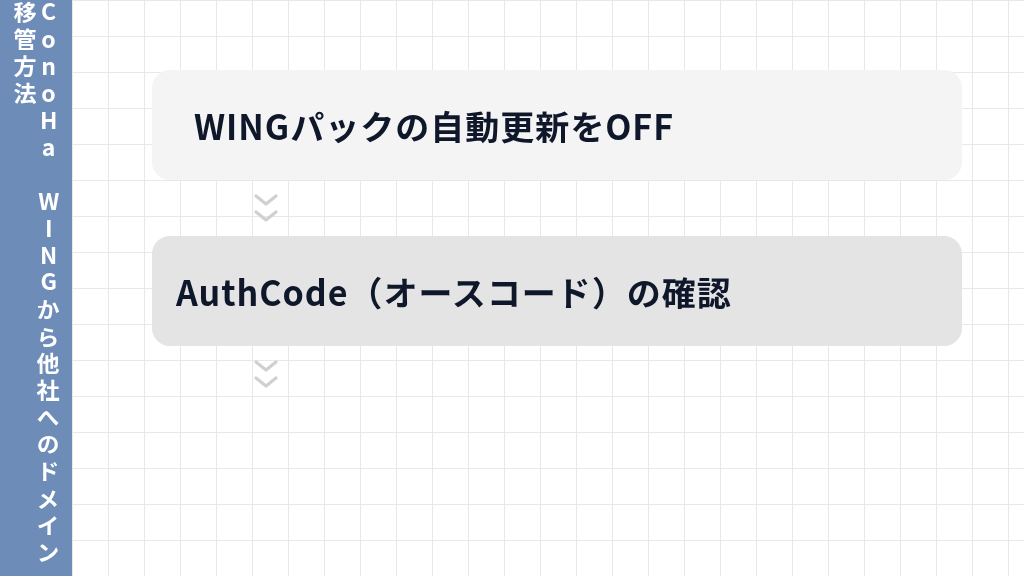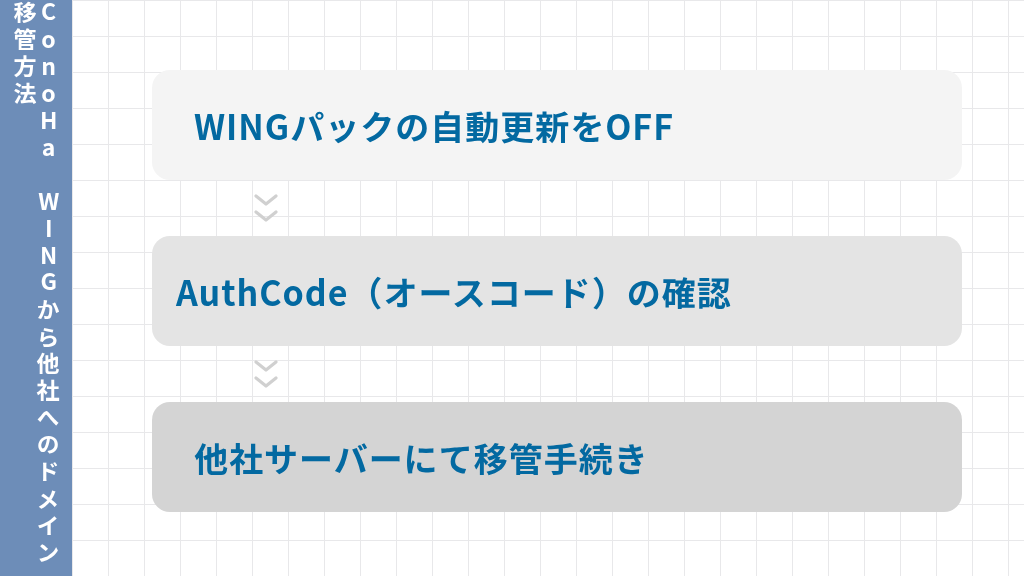--- a/index.html
+++ b/index.html
@@ -86,21 +86,21 @@
       padding-left: 24px;
     }
     
     .step-3 {
       background: #d4d4d4;
     }
     
     .step-text {
       font-size: 34px;
       font-weight: 700;
-      color: #0369a1;
+      color: #0f172a;
       letter-spacing: 1px;
     }
     
     .arrow {
       width: 810px;
       height: 56px;
       display: flex;
       flex-direction: column;
       align-items: flex-start;
       justify-content: center;
@@ -167,17 +167,14 @@
           <polyline points="4,3 14,11 24,3"></polyline>
         </svg>
     </span>
     <span class="chevron">
       <svg viewBox="0 0 28 14">
           <polyline points="4,3 14,11 24,3"></polyline>
         </svg>
     </span>
   </div>
 
-  <div class="step-card step-3">
-    <span class="step-text">他社サーバーにて移管手続き</span>
-  </div>
 
 </div>
 
 </body></html>

